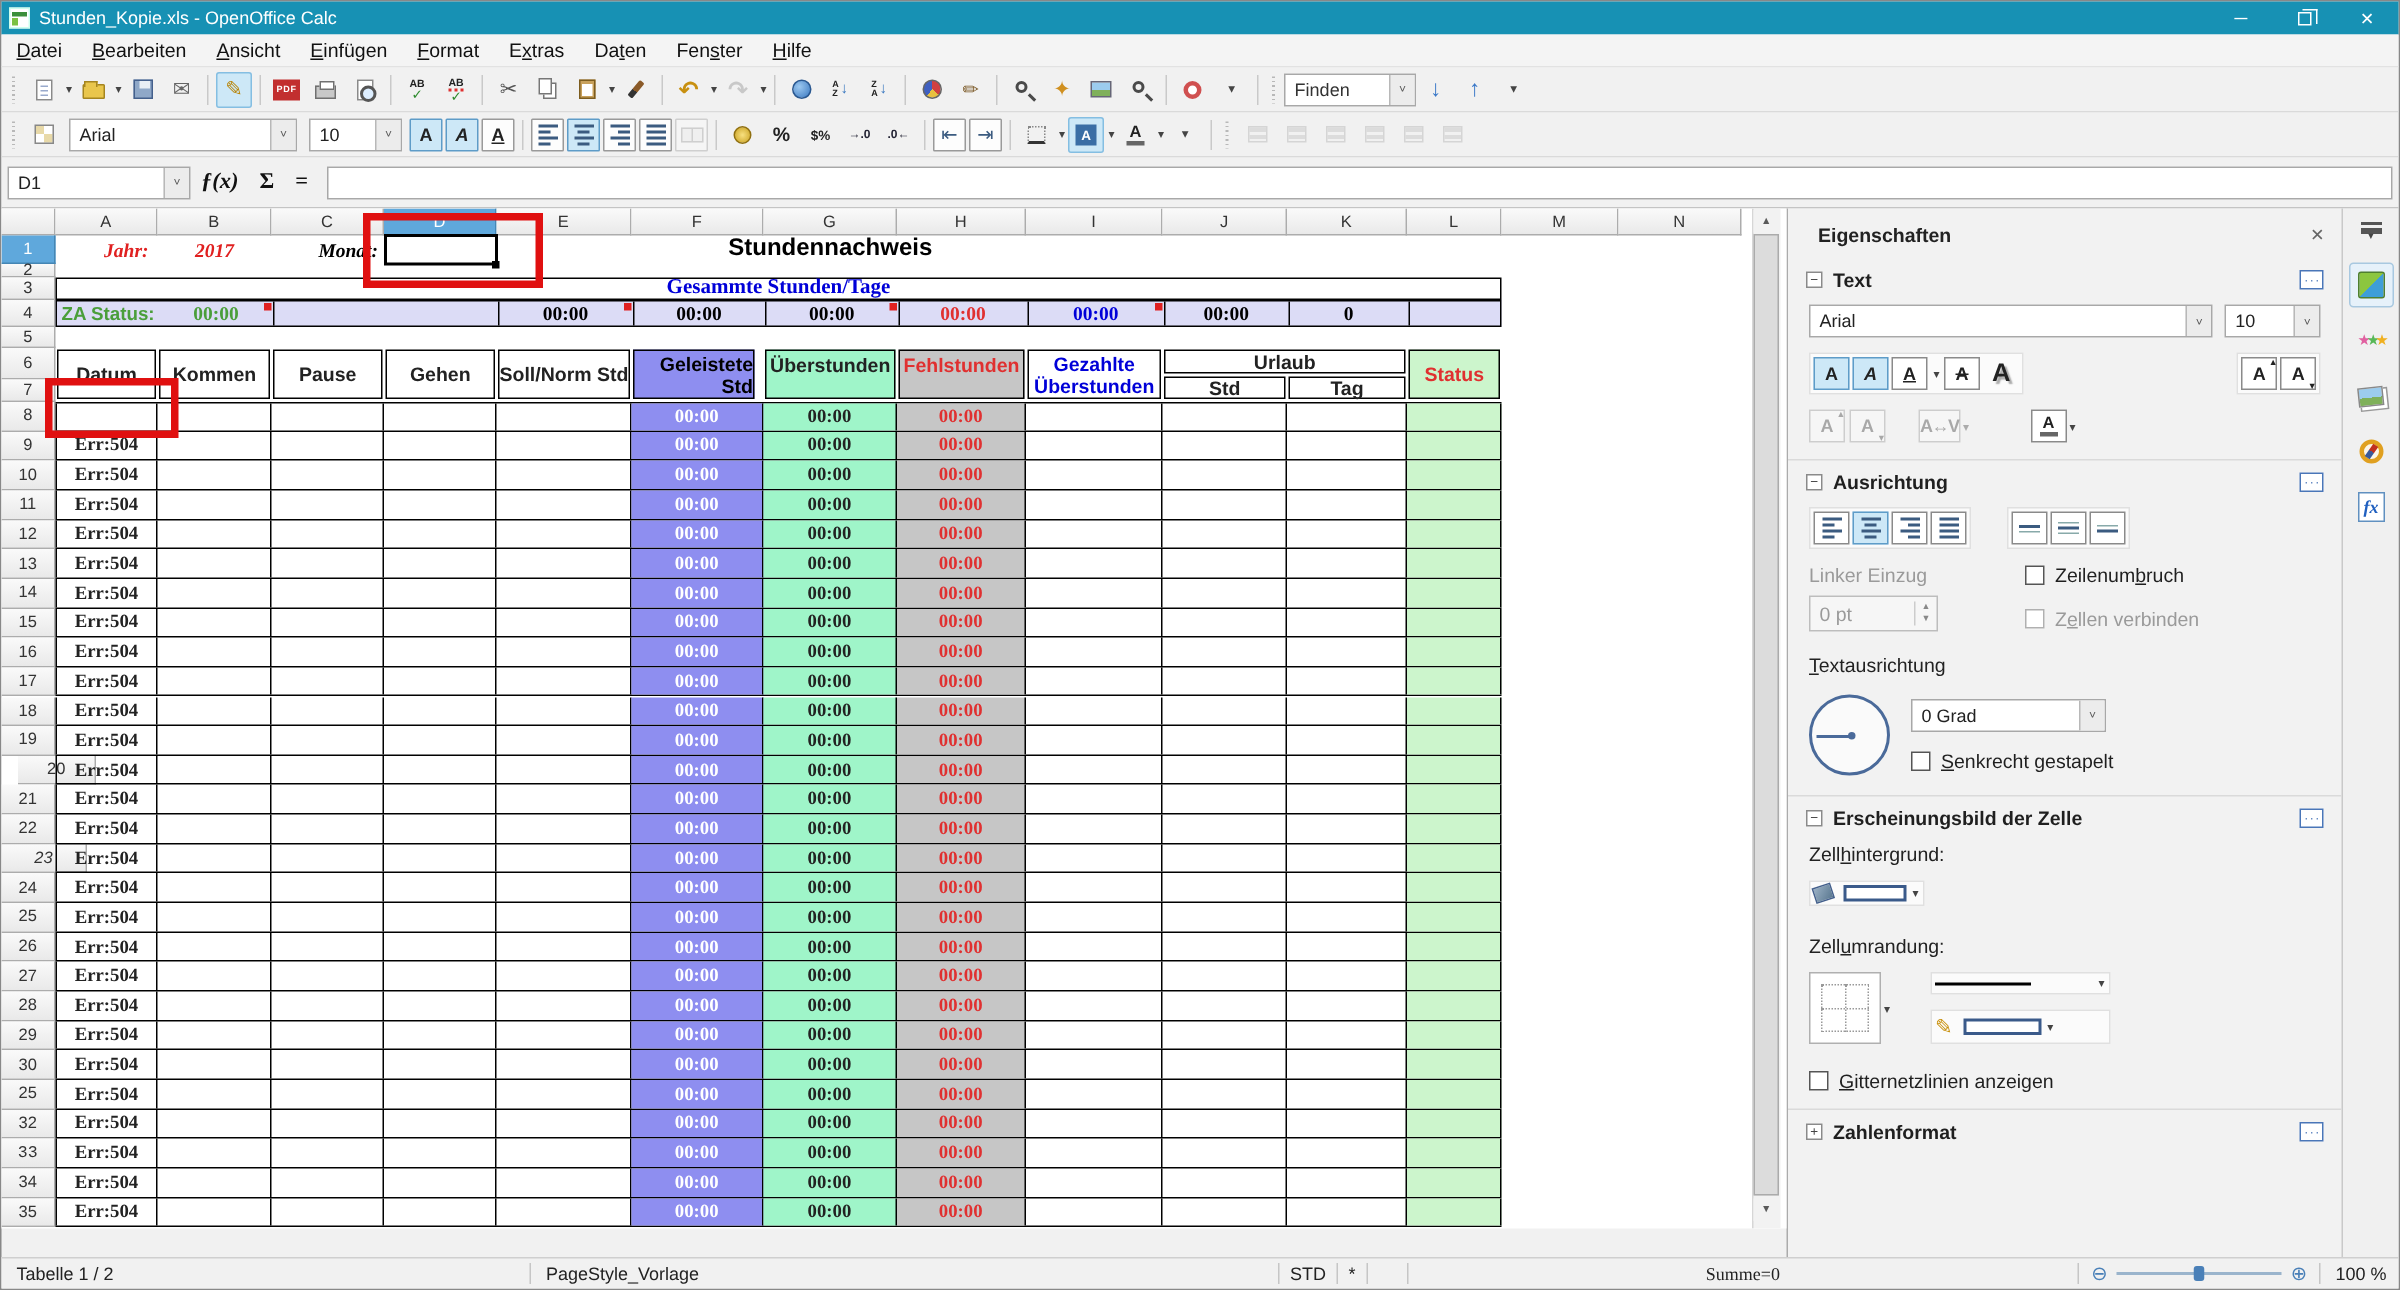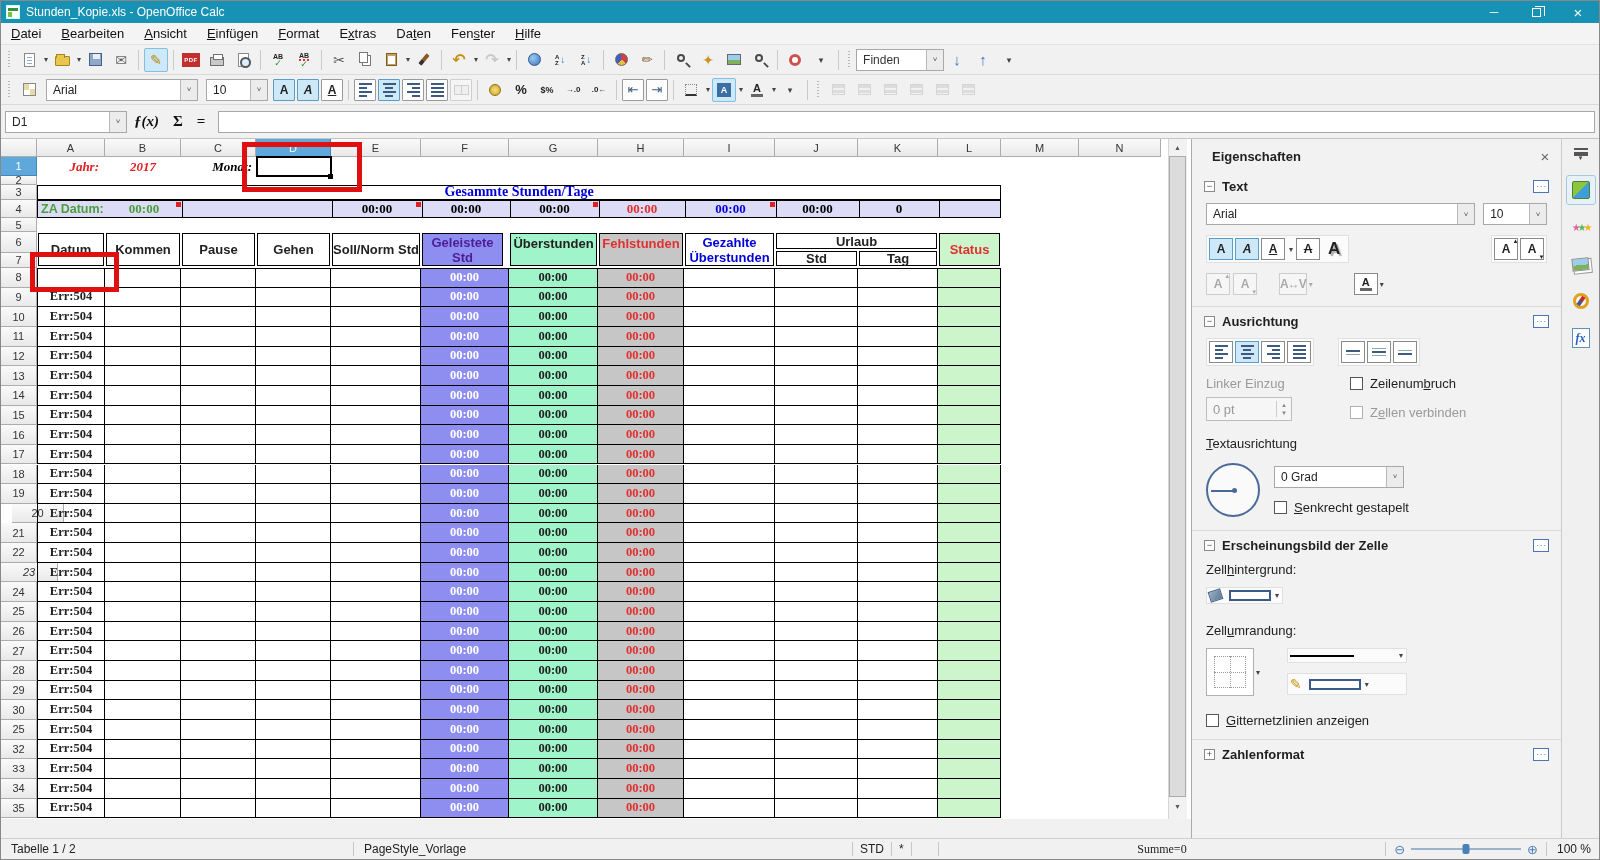--- a/index.html
+++ b/index.html
@@ -558,54 +558,55 @@
           <div class="shc" style="left: 0px; top: 541.65px; width: 36px; height: 19.65px;">29</div>
           <div class="shc" style="left: 0px; top: 561.3px; width: 36px; height: 19.65px;">30</div>
           <div class="shc" style="left: 0px; top: 580.95px; width: 36px; height: 19.65px;">25</div>
           <div class="shc" style="left: 0px; top: 600.6px; width: 36px; height: 19.65px;">32</div>
           <div class="shc" style="left: 0px; top: 620.25px; width: 36px; height: 19.65px; font-family: Liberation Mono, monospace;">33</div>
           <div class="shc" style="left: 0px; top: 639.9px; width: 36px; height: 19.65px;">34</div>
           <div class="shc" style="left: 0px; top: 659.55px; width: 36px; height: 19.65px;">35</div>
           <div class="cv it redtx" style="left: 36px; top: 18px; width: 62px; height: 19px; justify-content: flex-end;">Jahr:</div>
           <div class="cv it redtx" style="left: 104px; top: 18px; width: 76px; height: 19px;">2017</div>
           <div class="cv it" style="left: 180px; top: 18px; width: 71px; height: 19px; justify-content: flex-end;">Monat:</div>
+          <div class="ttl" style="left: 330px; top: 16px; width: 445px; height: 21px;">Stundennachweis</div>
           <div class="cur" style="left: 255px; top: 17px; width: 76px; height: 21px;"></div>
           <div class="curh" style="left: 327px; top: 35px;"></div>
           <div class="box3" style="left: 36px; top: 46px; width: 964px; height: 15px;"></div>
           <div class="g3" style="left: 36px; top: 45px; width: 964px; height: 16px; color: rgb(0, 0, 216);">Gesammte Stunden/Tage</div>
           <div class="band" style="left: 36px; top: 61px; width: 964px; height: 18px; background: rgb(220, 220, 246);">
             <div class="bdiv" style="left: 144px; top: 0px; width: 1px; height: 100%;"></div>
             <div class="bdiv" style="left: 294px; top: 0px; width: 1px; height: 100%;"></div>
             <div class="bdiv" style="left: 384px; top: 0px; width: 1px; height: 100%;"></div>
             <div class="bdiv" style="left: 472px; top: 0px; width: 1px; height: 100%;"></div>
             <div class="bdiv" style="left: 561px; top: 0px; width: 1px; height: 100%;"></div>
             <div class="bdiv" style="left: 647px; top: 0px; width: 1px; height: 100%;"></div>
             <div class="bdiv" style="left: 738px; top: 0px; width: 1px; height: 100%;"></div>
             <div class="bdiv" style="left: 821px; top: 0px; width: 1px; height: 100%;"></div>
             <div class="bdiv" style="left: 901px; top: 0px; width: 1px; height: 100%;"></div>
-            <div class="cv sansf" style="left: 3px; top: 0px; width: 100px; height: 100%; justify-content: flex-start; color: rgb(74, 158, 58); font-size: 12.5px;">ZA Datum:</div>
+            <div class="cv sansf" style="left: 3px; top: 0px; width: 100px; height: 100%; justify-content: flex-start; color: rgb(74, 158, 58); font-size: 12.5px;">ZA Status:</div>
             <div class="cv" style="left: 68px; top: 0px; width: 76px; height: 100%; color: rgb(74, 158, 58);">00:00</div>
             <div class="cv" style="left: 294px; top: 0px; width: 90px; height: 100%; color: rgb(0, 0, 0);">00:00</div>
             <div class="cv" style="left: 384px; top: 0px; width: 88px; height: 100%; color: rgb(0, 0, 0);">00:00</div>
             <div class="cv" style="left: 472px; top: 0px; width: 89px; height: 100%; color: rgb(0, 0, 0);">00:00</div>
             <div class="cv" style="left: 561px; top: 0px; width: 86px; height: 100%; color: rgb(224, 48, 48);">00:00</div>
             <div class="cv" style="left: 647px; top: 0px; width: 91px; height: 100%; color: rgb(0, 0, 216);">00:00</div>
             <div class="cv" style="left: 738px; top: 0px; width: 83px; height: 100%; color: rgb(0, 0, 0);">00:00</div>
             <div class="cv" style="left: 821px; top: 0px; width: 80px; height: 100%; color: rgb(0, 0, 0);">0</div>
             <div class="notemark" style="left: 138px; top: 1px;"></div>
             <div class="notemark" style="left: 378px; top: 1px;"></div>
             <div class="notemark" style="left: 555px; top: 1px;"></div>
             <div class="notemark" style="left: 732px; top: 1px;"></div>
           </div>
           <div class="thdr" style="left: 37px; top: 94px; width: 66px; height: 33px;">Datum</div>
           <div class="thdr" style="left: 105px; top: 94px; width: 74px; height: 33px;">Kommen</div>
           <div class="thdr" style="left: 181px; top: 94px; width: 73px; height: 33px;">Pause</div>
           <div class="thdr" style="left: 256px; top: 94px; width: 73px; height: 33px;">Gehen</div>
           <div class="thdr" style="left: 331px; top: 94px; width: 88px; height: 33px;">Soll/Norm Std</div>
-          <div class="thdr" style="left: 421px; top: 94px; width: 81px; height: 33px; background: rgb(142, 142, 240); color: #4c1d95;">Geleistete Std</div>
+          <div class="thdr" style="left: 421px; top: 94px; width: 81px; height: 33px; background: rgb(142, 142, 240); color: #000000; text-align: right;">Geleistete Std</div>
           <div class="thdr topal" style="left: 509px; top: 94px; width: 87px; height: 33px; background: rgb(159, 245, 201);">Überstunden</div>
           <div class="thdr topal" style="left: 598px; top: 94px; width: 84px; height: 33px; background: rgb(198, 198, 198); color: rgb(224, 48, 48);">Fehlstunden</div>
           <div class="thdr" style="left: 684px; top: 94px; width: 89px; height: 33px; color: rgb(0, 0, 216);">Gezahlte Überstunden</div>
           <div class="thdr" style="left: 938px; top: 94px; width: 61px; height: 33px; background: rgb(204, 245, 204); color: rgb(224, 48, 48);">Status</div>
           <div class="thdr" style="left: 775px; top: 94px; width: 161px; height: 16px;">Urlaub</div>
           <div class="thdr" style="left: 775px; top: 112px; width: 81px; height: 15px;">Std</div>
           <div class="thdr" style="left: 858px; top: 112px; width: 78px; height: 15px;">Tag</div>
           <div class="drow first" style="left: 36px; top: 129px; width: 964px; height: 19.65px;">
             <div class="dcell ca" style="left: 0px; top: 0px; width: 68px; height: 100%;"></div>
             <div class="dcell" style="left: 68px; top: 0px; width: 76px; height: 100%;"></div>

